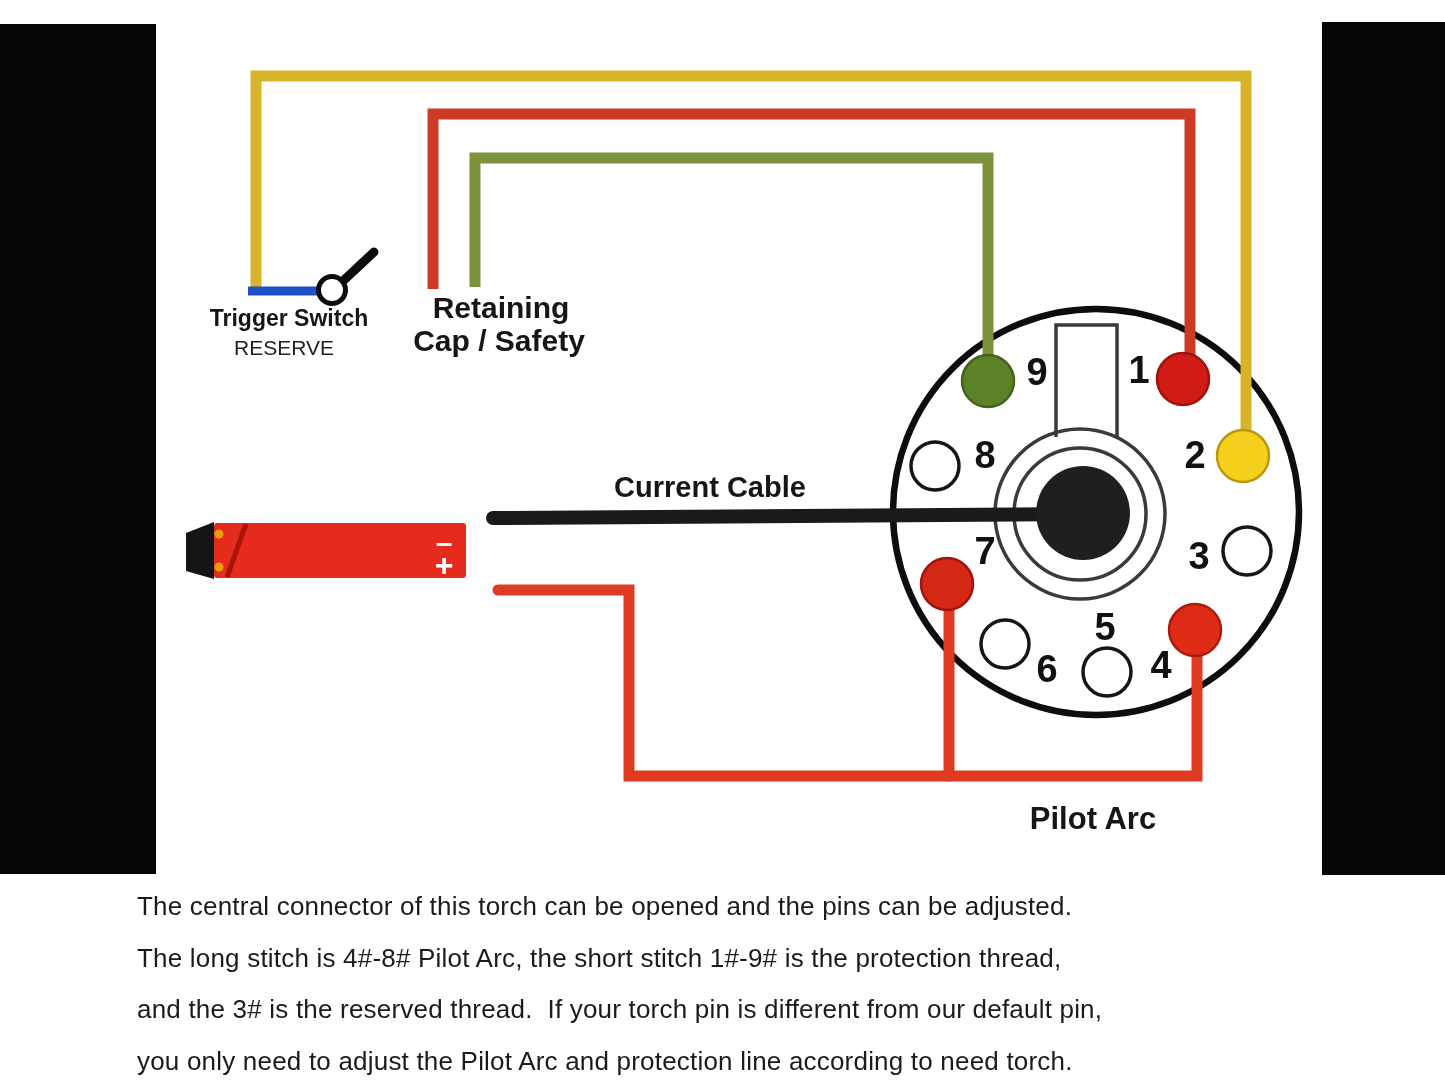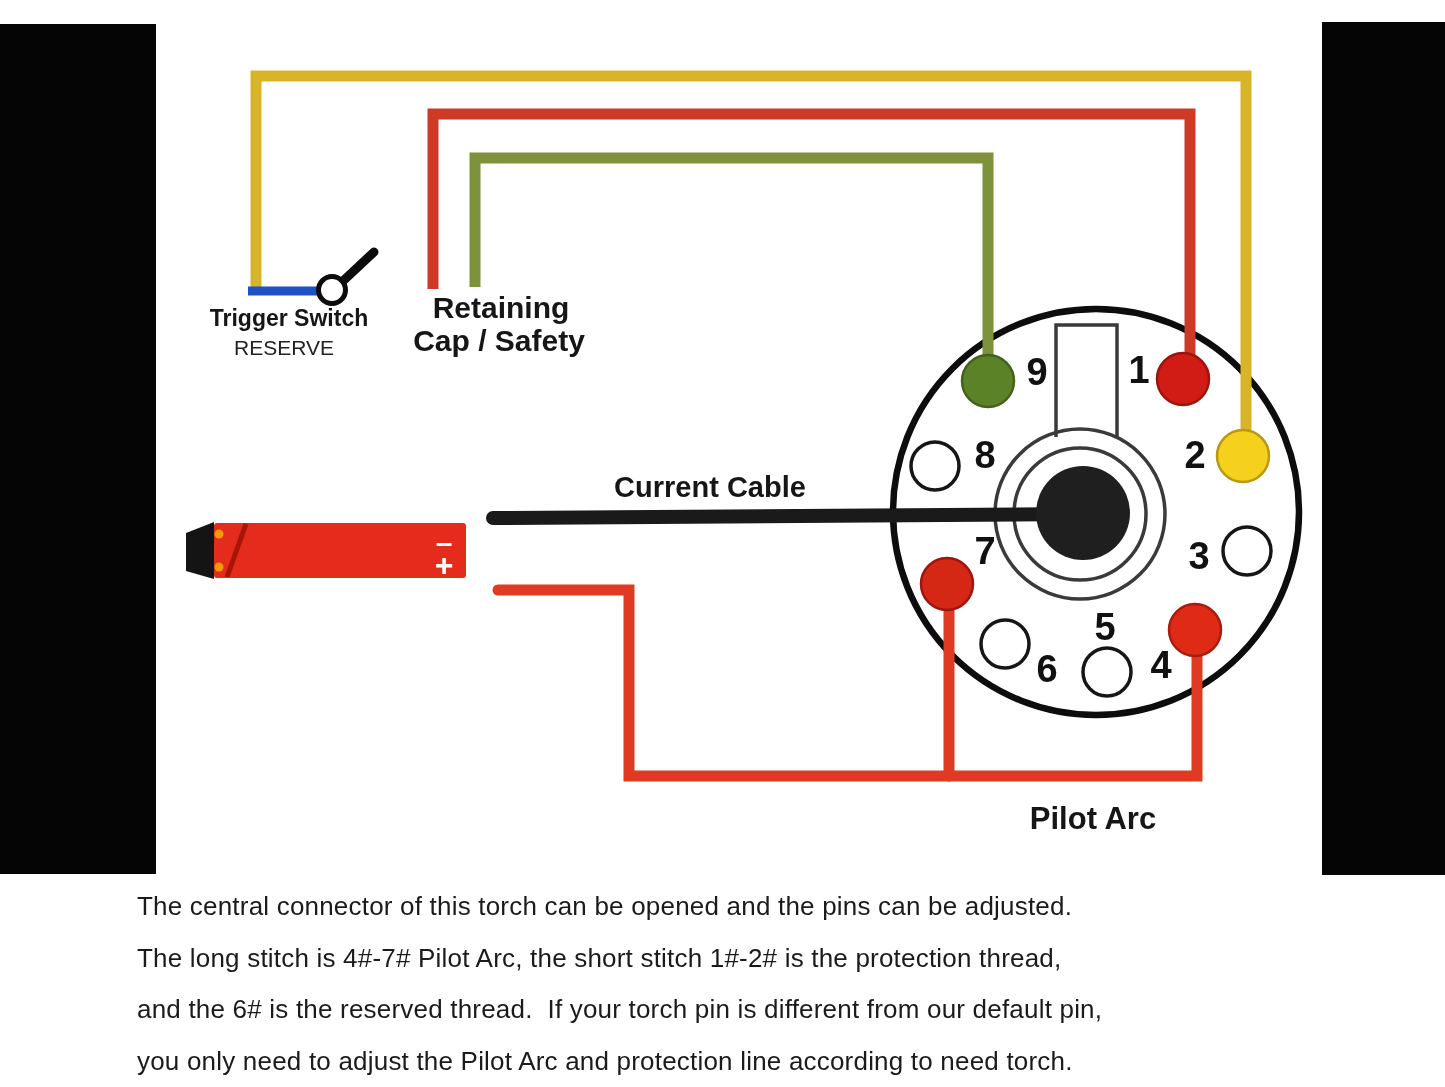--- a/index.html
+++ b/index.html
@@ -85,18 +85,18 @@
     <text class="lbl-bold" x="289" y="318" font-size="23" text-anchor="middle" dominant-baseline="central">Trigger Switch</text>
     <text x="284" y="347" font-size="21" fill="#222222" text-anchor="middle" dominant-baseline="central">RESERVE</text>
     <text class="lbl-bold" x="501" y="307" font-size="30" text-anchor="middle" dominant-baseline="central">Retaining</text>
     <text class="lbl-bold" x="499" y="340" font-size="30" text-anchor="middle" dominant-baseline="central">Cap / Safety</text>
     <text class="lbl-bold" x="710" y="487" font-size="29" text-anchor="middle" dominant-baseline="central">Current Cable</text>
     <text class="lbl-bold" x="1093" y="818" font-size="31" text-anchor="middle" dominant-baseline="central">Pilot Arc</text>
   </svg>
 
   <div class="caption">
     <div class="caption-line">The central connector of this torch can be opened and the pins can be adjusted.</div>
-    <div class="caption-line">The long stitch is 4#-7# Pilot Arc, the short stitch 1#-2# is the protection thread,</div>
-    <div class="caption-line">and the 6# is the reserved thread.  If your torch pin is different from our default pin,</div>
+    <div class="caption-line">The long stitch is 4#-8# Pilot Arc, the short stitch 1#-9# is the protection thread,</div>
+    <div class="caption-line">and the 3# is the reserved thread.  If your torch pin is different from our default pin,</div>
     <div class="caption-line">you only need to adjust the Pilot Arc and protection line according to need torch.</div>
   </div>
 
 </div>
 
 </body></html>

